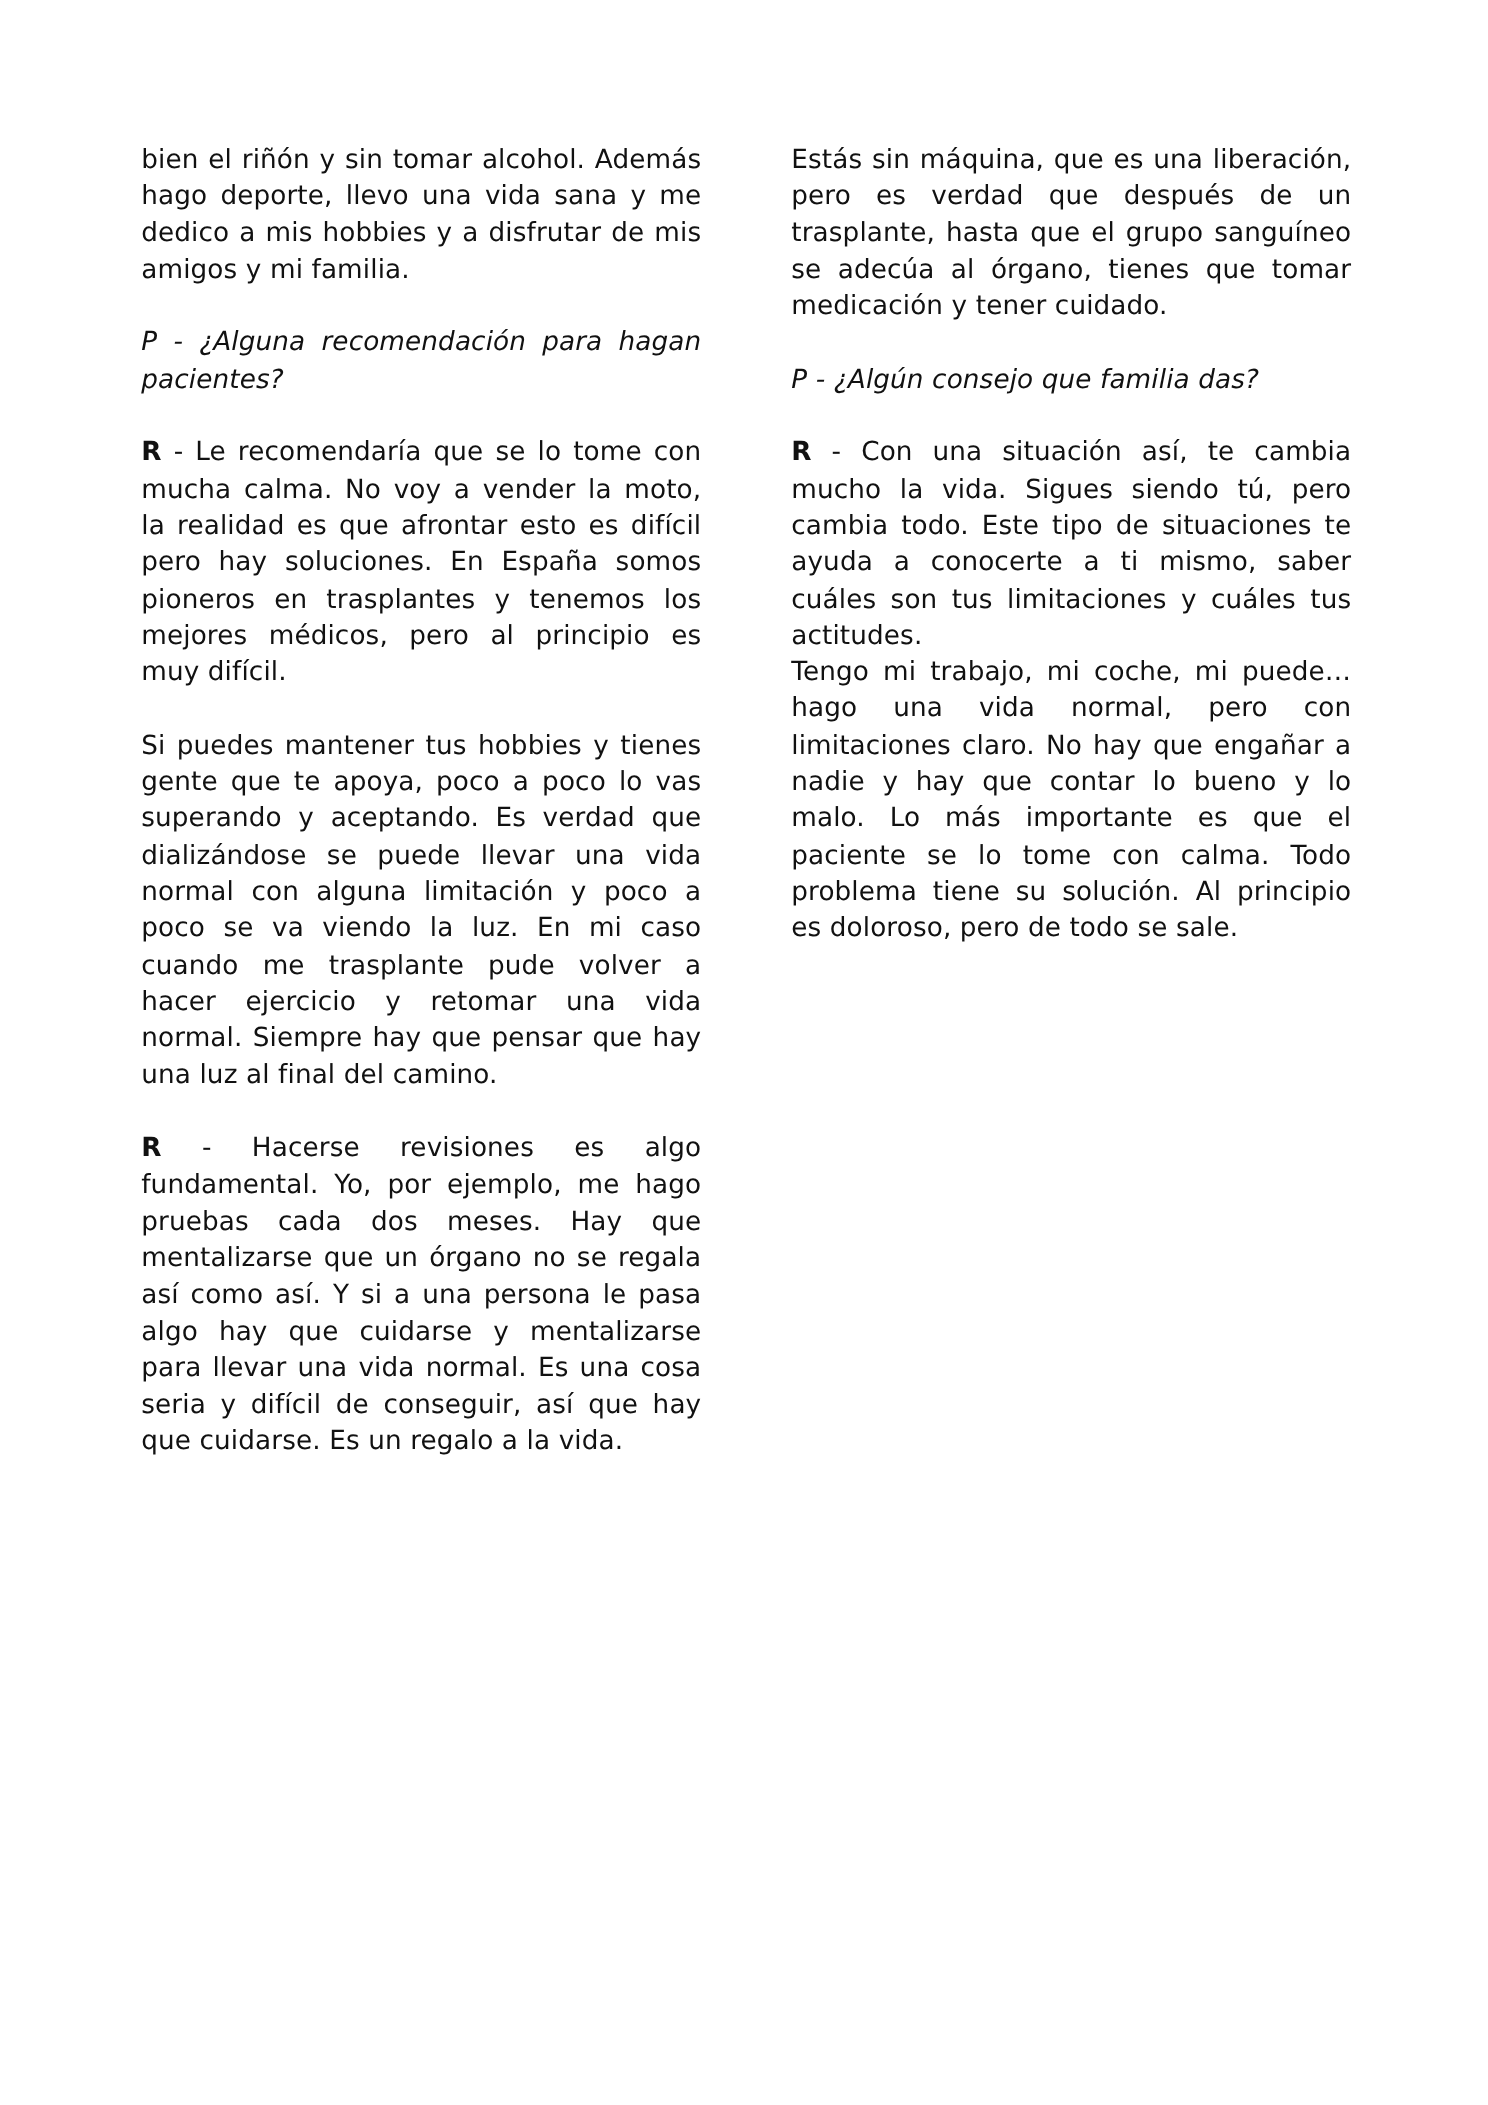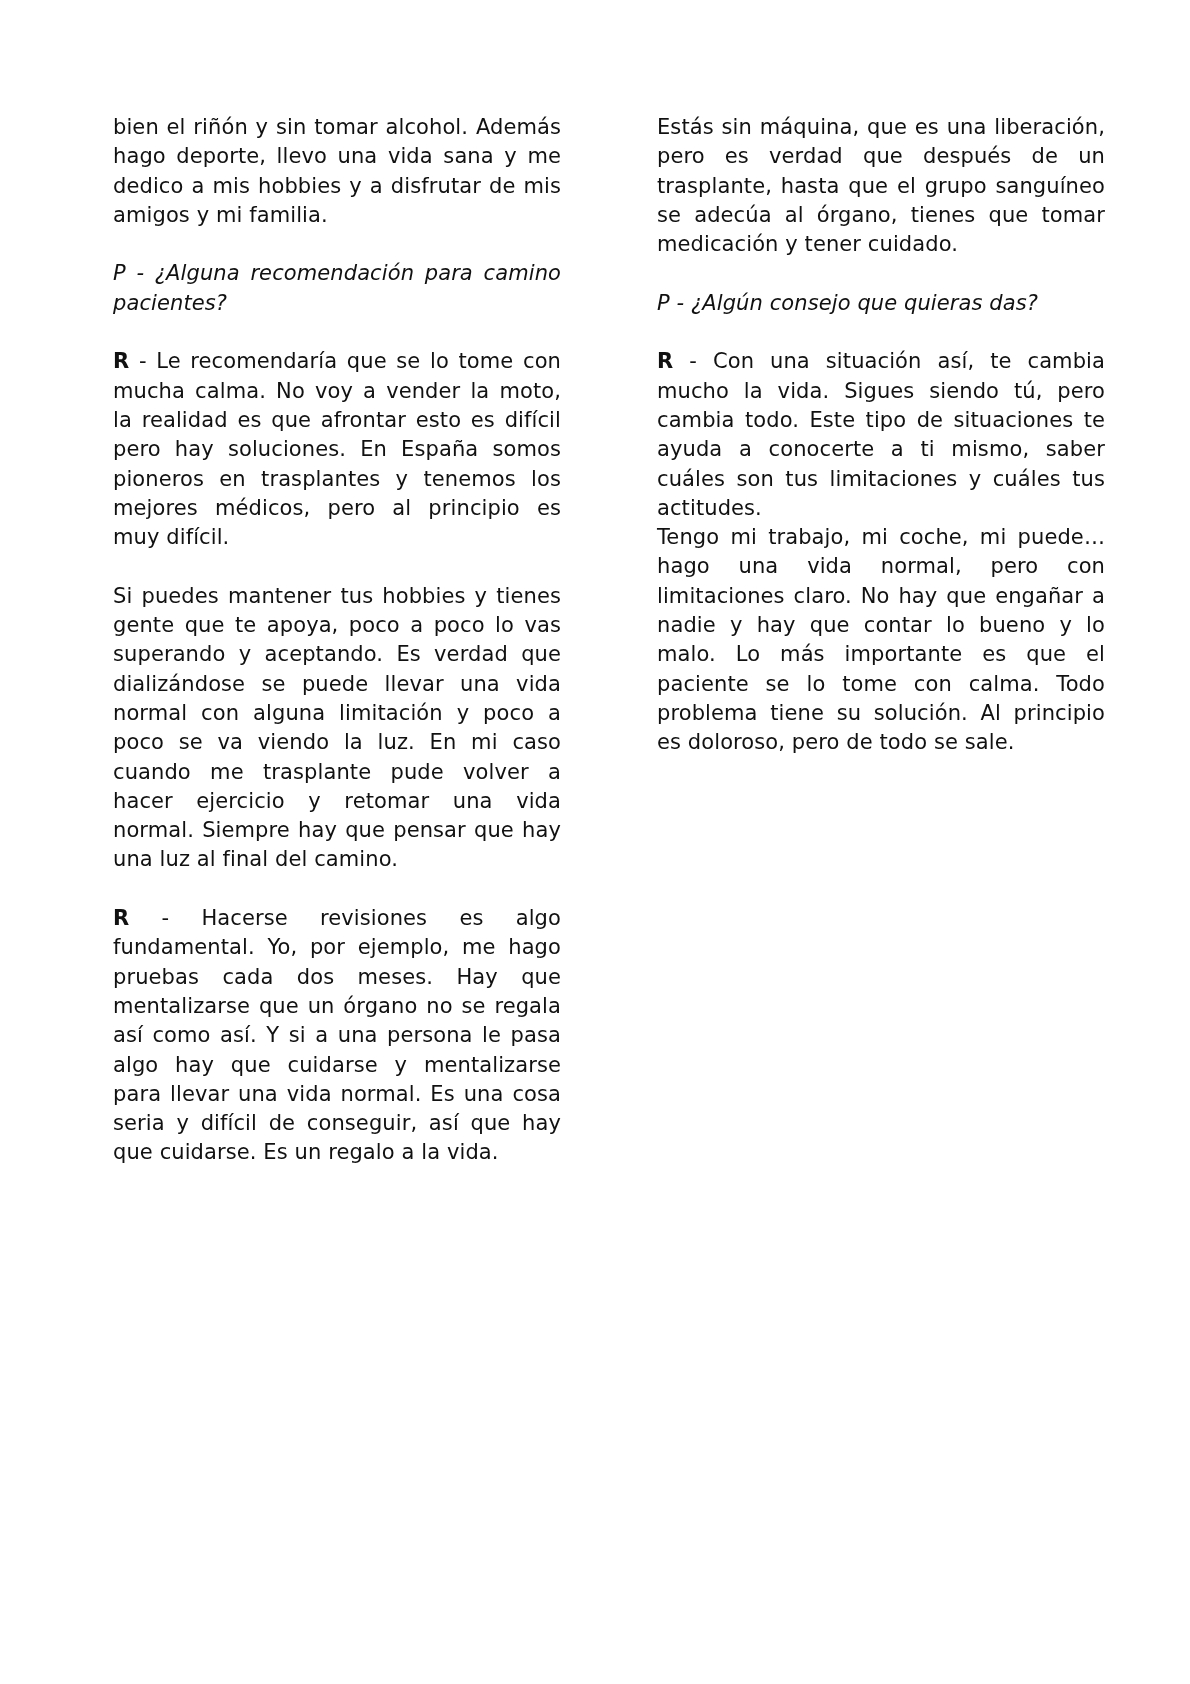--- a/index.html
+++ b/index.html
@@ -25,21 +25,21 @@
     .column {
       position: absolute;
       top: 113px;
       width: 448px;
       font-size: 21px;
       line-height: 29.3px;
       text-align: justify;
       letter-spacing: 0.1px;
     }
     .col-left { left: 113px; }
-    .col-right { left: 657px; }
+    .col-right { left: 633px; }
     .para {
       margin: 0 0 29.3px 0;
     }
     .para.tight {
       margin-bottom: 0;
     }
     .question {
       font-style: italic;
     }
     .speaker {
@@ -47,35 +47,35 @@
     }
   </style>
 </head>
 <body>
 
 <div class="page">
 
   <div class="column col-left">
     <p class="para">bien el riñón y sin tomar alcohol. Además hago deporte, llevo una vida sana y me dedico a mis hobbies y a disfrutar de mis amigos y mi familia.</p>
 
-    <p class="para question">P - ¿Alguna recomendación para camino pacientes?</p>
+    <p class="para question">P - ¿Alguna recomendación para hagan pacientes?</p>
 
     <p class="para"><span class="speaker">R</span><span> - Le recomendaría que se lo tome con mucha calma. No voy a vender la moto, la realidad es que afrontar esto es difícil pero hay soluciones. En España somos pioneros en trasplantes y tenemos los mejores médicos, pero al principio es muy difícil.</span></p>
 
     <p class="para">Si puedes mantener tus hobbies y tienes gente que te apoya, poco a poco lo vas superando y aceptando. Es verdad que dializándose se puede llevar una vida normal con alguna limitación y poco a poco se va viendo la luz. En mi caso cuando me trasplante pude volver a hacer ejercicio y retomar una vida normal. Siempre hay que pensar que hay una luz al final del camino.</p>
 
 
     <p class="para"><span class="speaker">R</span><span> - Hacerse revisiones es algo fundamental. Yo, por ejemplo, me hago pruebas cada dos meses. Hay que mentalizarse que un órgano no se regala así como así. Y si a una persona le pasa algo hay que cuidarse y mentalizarse para llevar una vida normal. Es una cosa seria y difícil de conseguir, así que hay que cuidarse. Es un regalo a la vida.</span></p>
 
   </div>
 
   <div class="column col-right">
     <p class="para">Estás sin máquina, que es una liberación, pero es verdad que después de un trasplante, hasta que el grupo sanguíneo se adecúa al órgano, tienes que tomar medicación y tener cuidado.</p>
 
-    <p class="para question">P - ¿Algún consejo que quieras das?</p>
+    <p class="para question">P - ¿Algún consejo que familia das?</p>
 
     <p class="para tight"><span class="speaker">R</span><span> - Con una situación así, te cambia mucho la vida. Sigues siendo tú, pero cambia todo. Este tipo de situaciones te ayuda a conocerte a ti mismo, saber cuáles son tus limitaciones y cuáles tus actitudes.</span></p>
 
     <p class="para tight">Tengo mi trabajo, mi coche, mi puede… hago una vida normal, pero con limitaciones claro. No hay que engañar a nadie y hay que contar lo bueno y lo malo. Lo más importante es que el paciente se lo tome con calma. Todo problema tiene su solución. Al principio es doloroso, pero de todo se sale.</p>
 
   </div>
 
 </div>
 
 </body></html>

